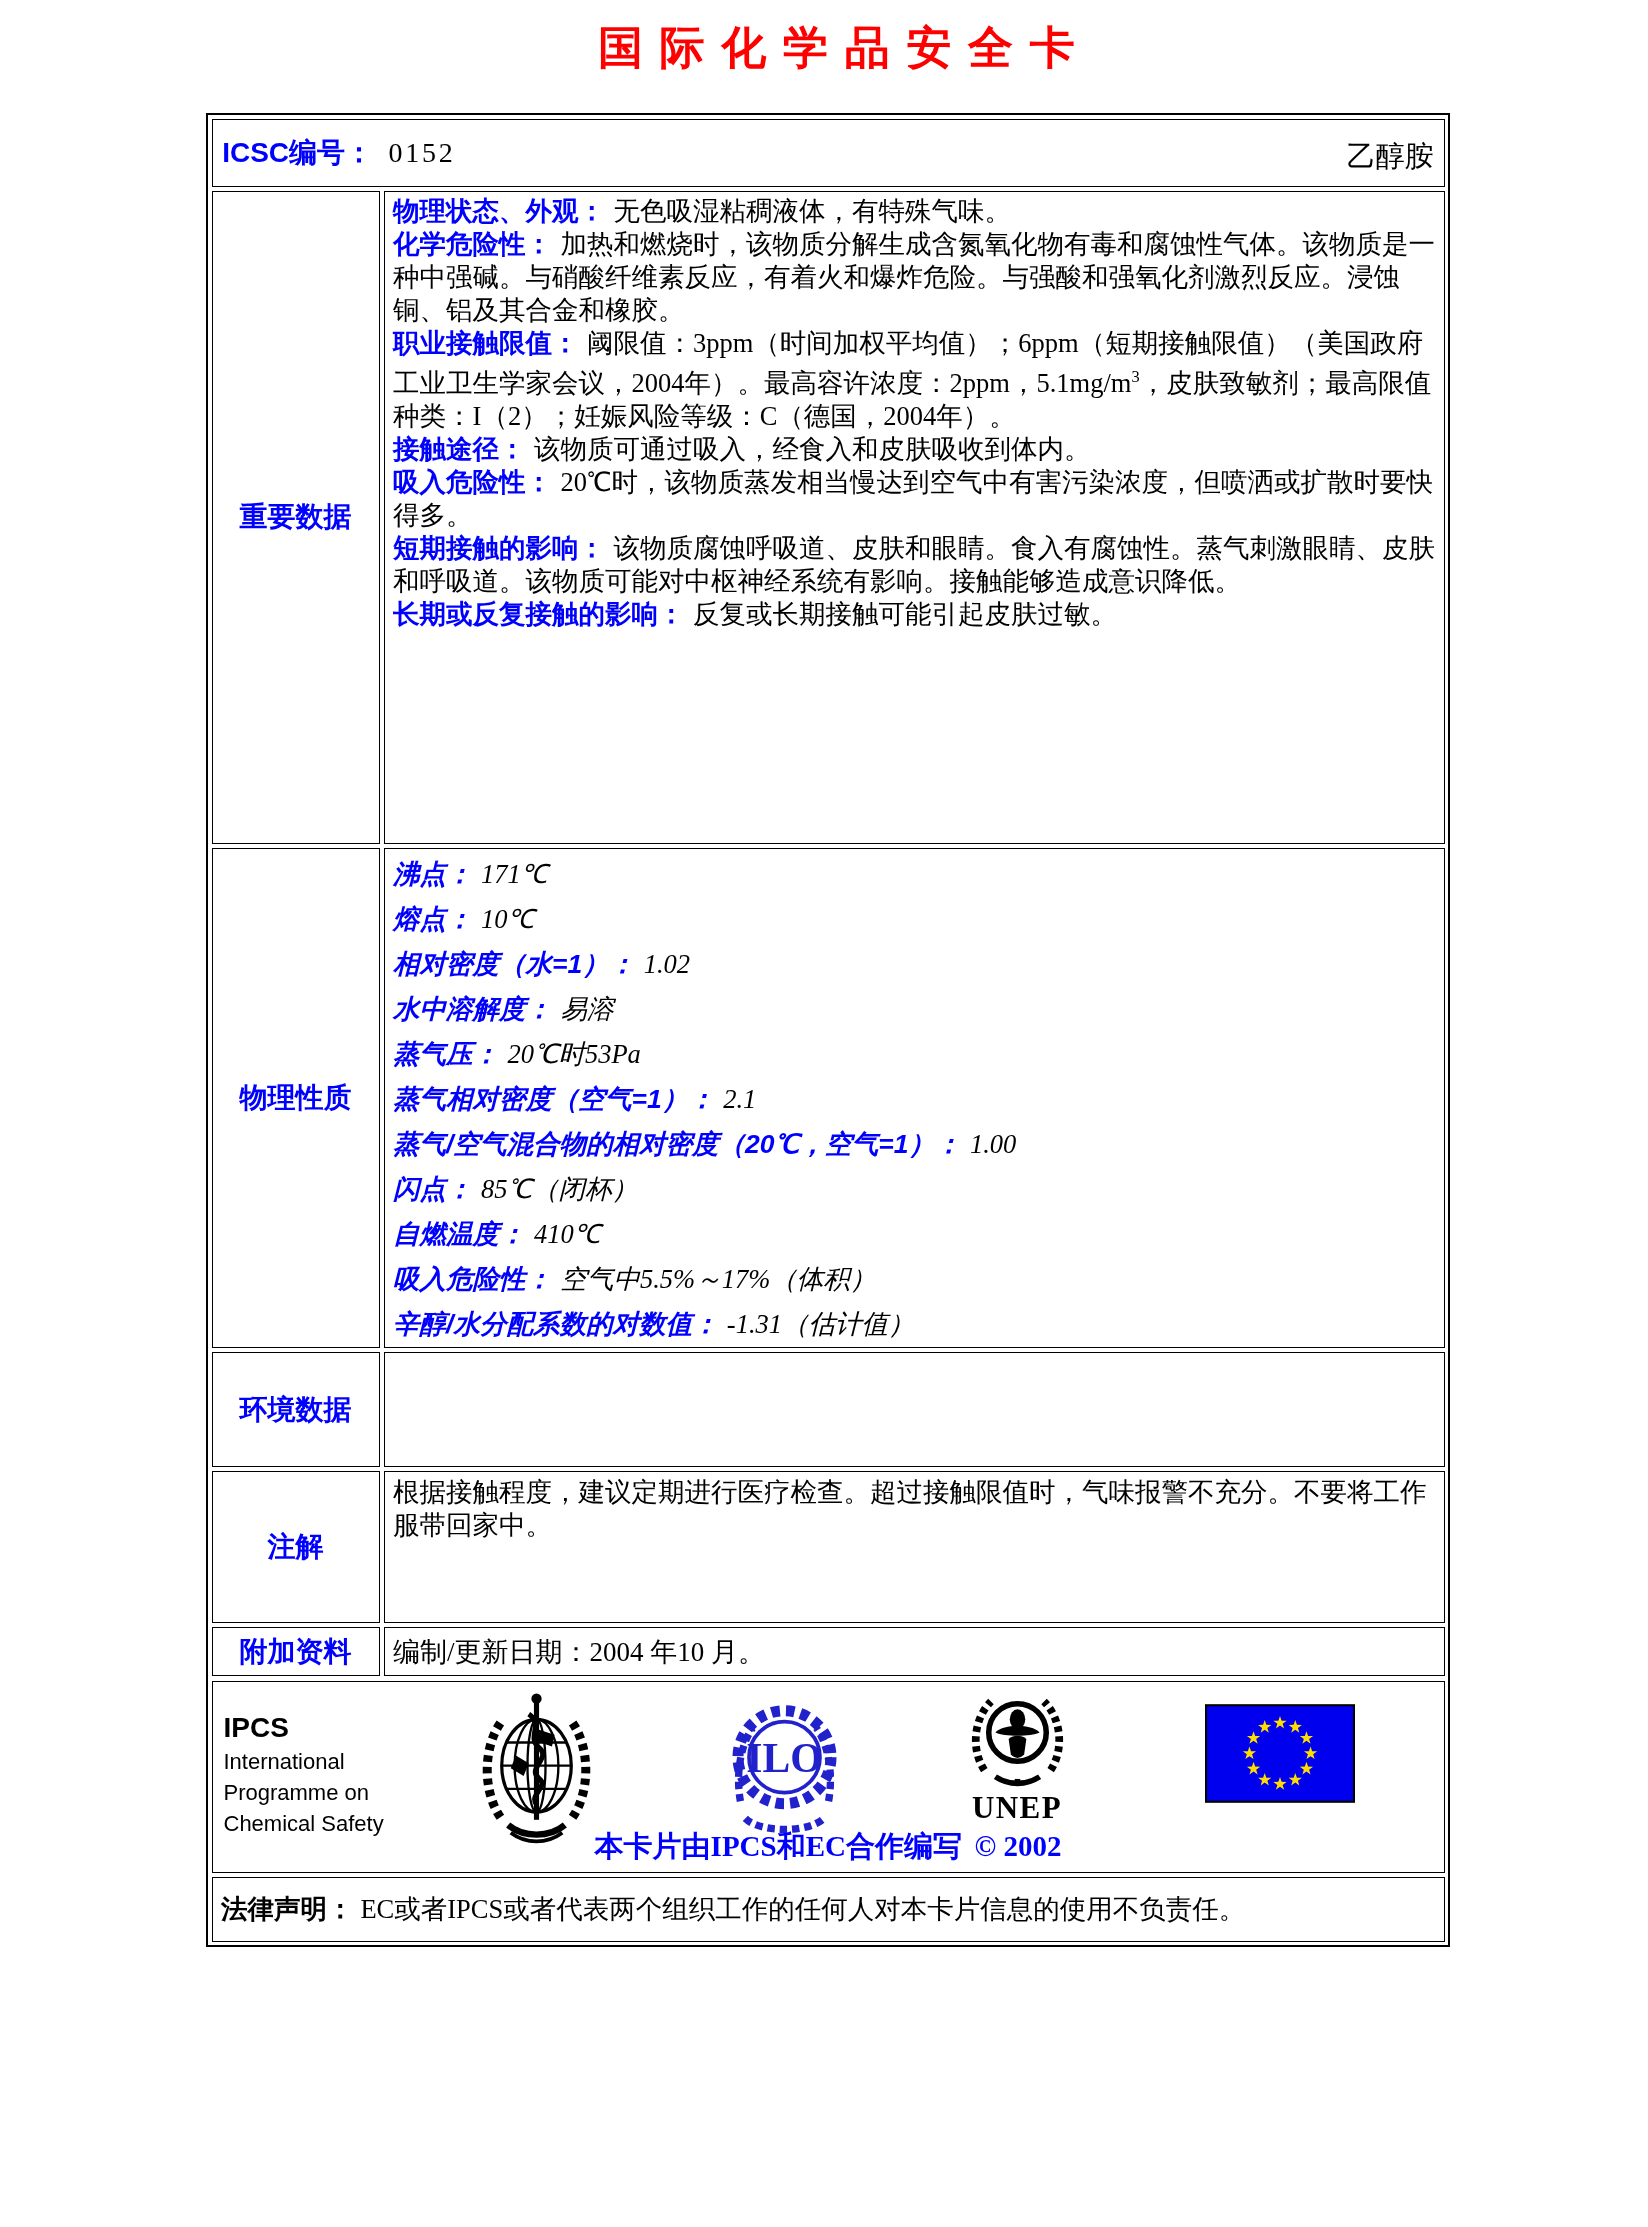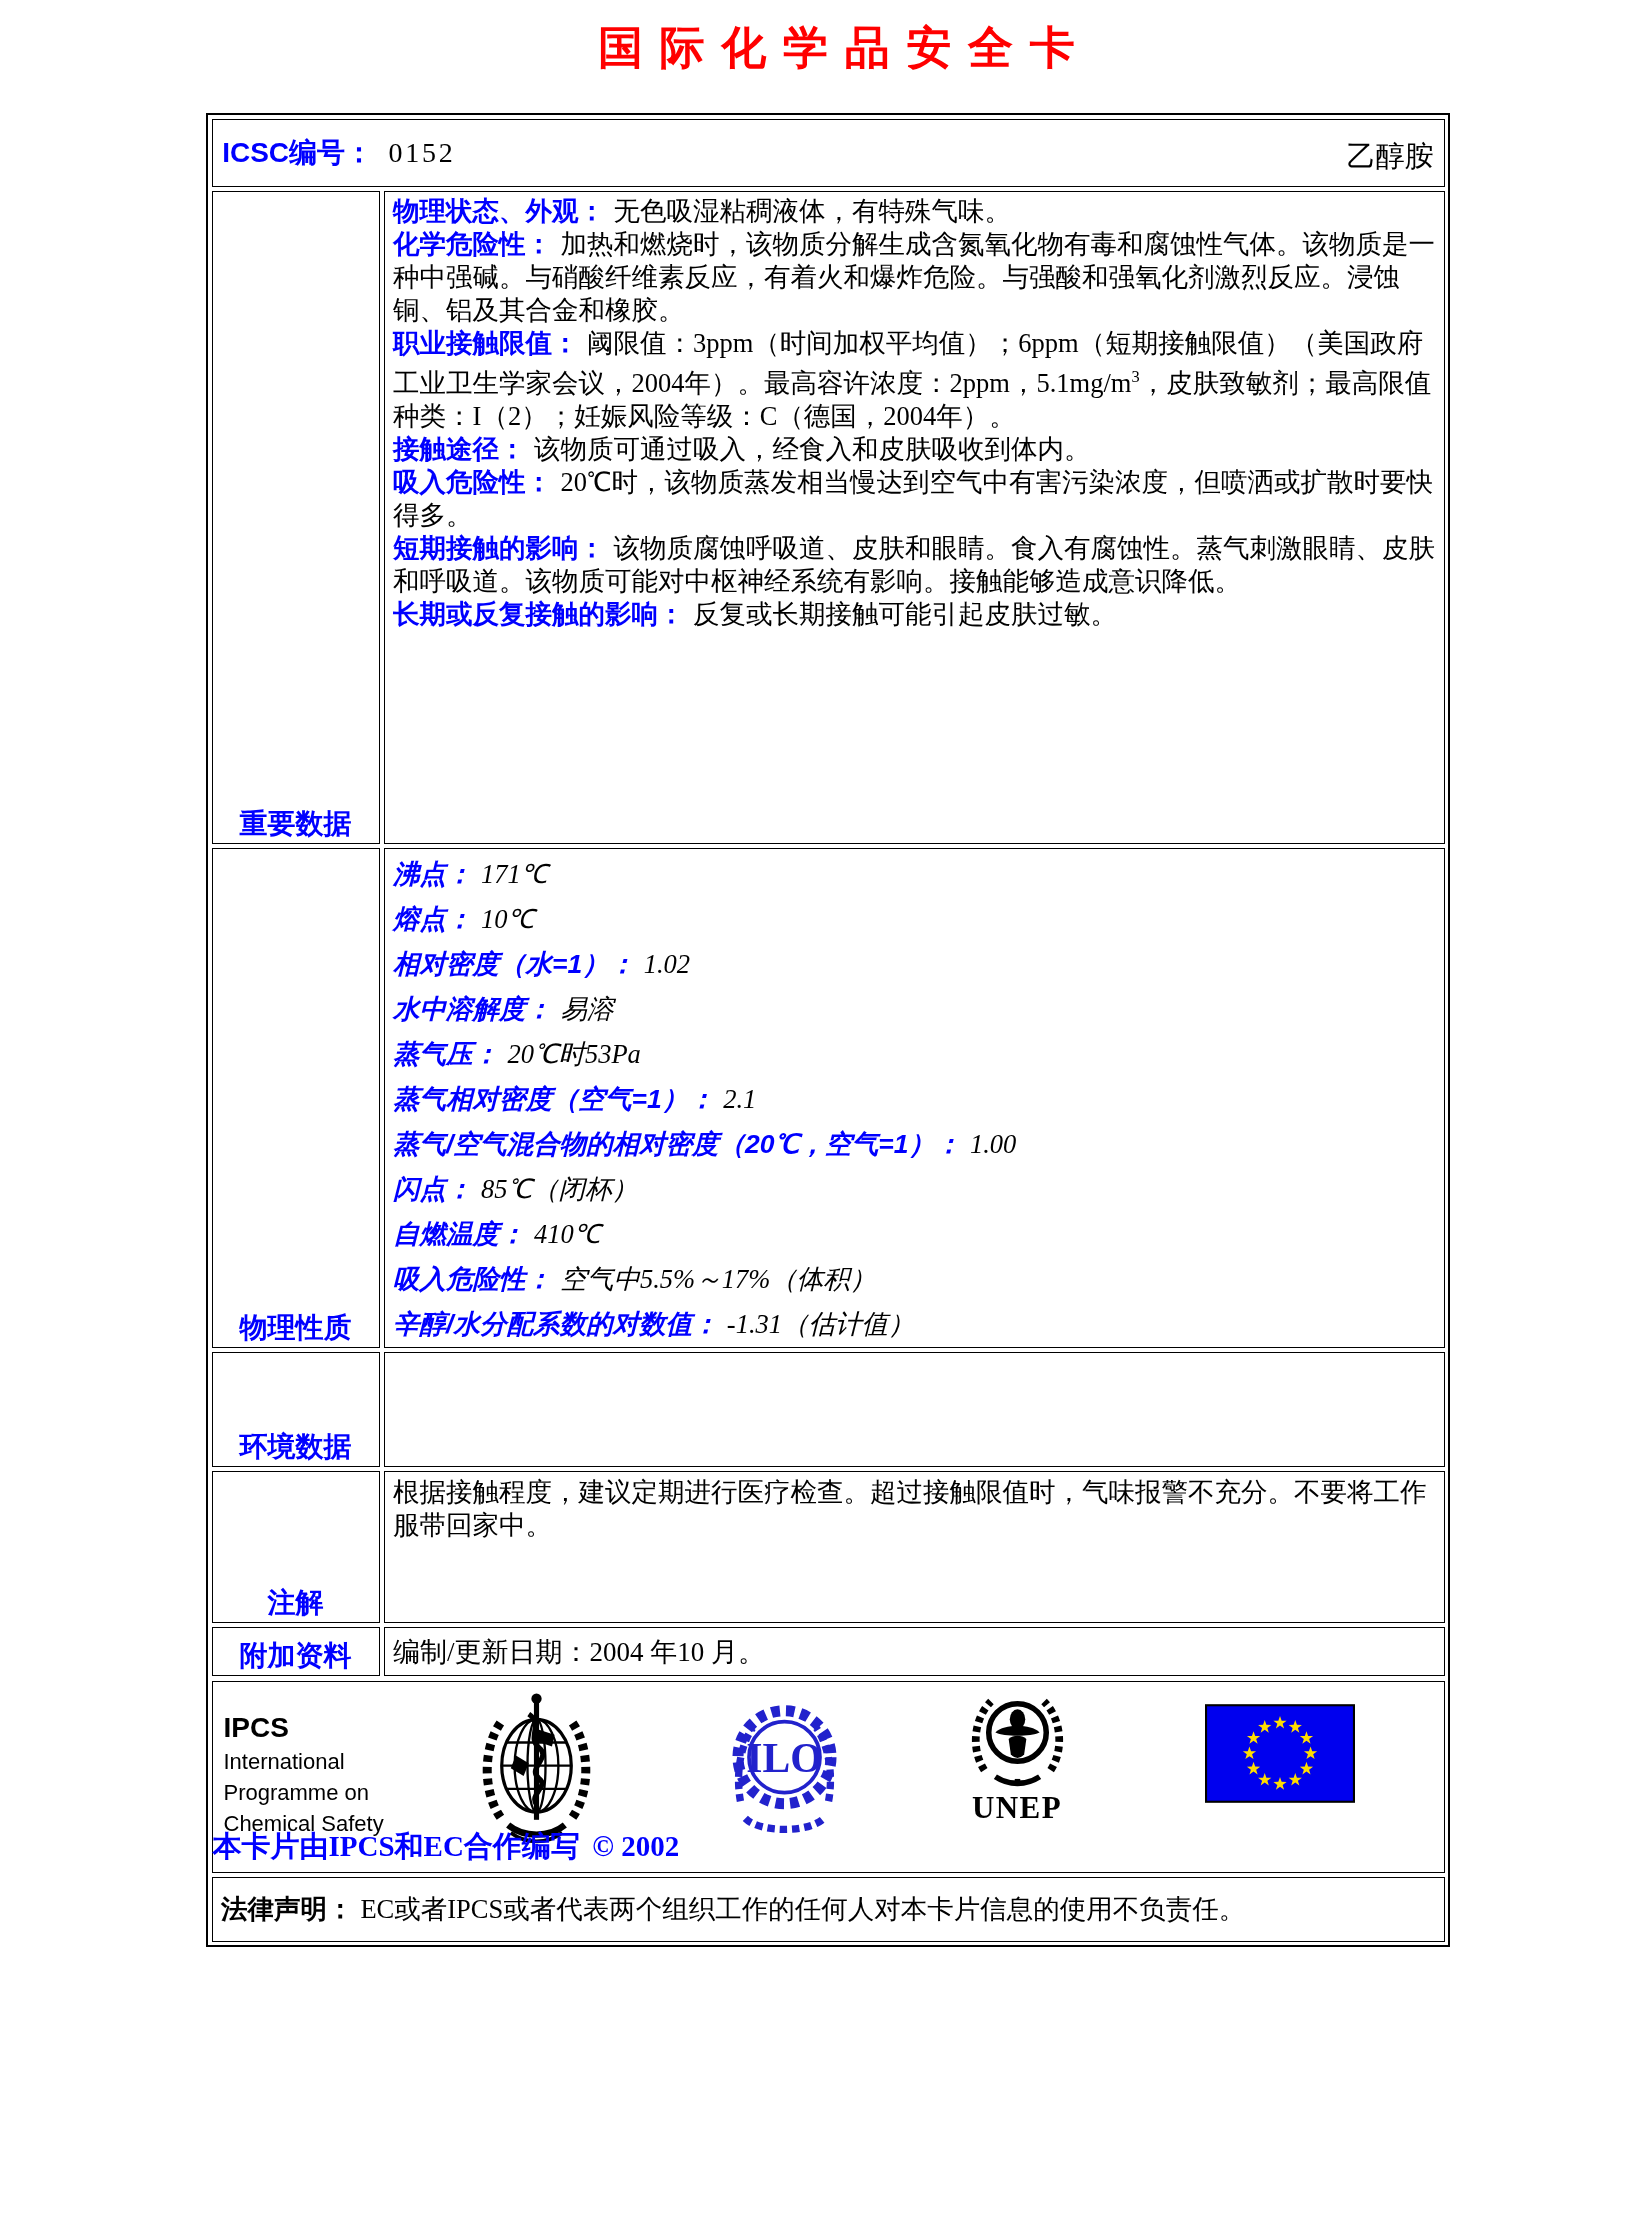--- a/index.html
+++ b/index.html
@@ -19,21 +19,21 @@
 
   .r-header    { height:68px;  }
   .r-important { height:653px; }
   .r-physical  { height:500px; }
   .r-env       { height:115px; }
   .r-notes     { height:152px; }
   .r-addl      { height:49px;  }
   .r-logos     { height:192px; }
   .r-legal     { height:65px;  }
 
-  .label-cell { flex:0 0 168px; display:flex; align-items:flex-end; justify-content:center;
+  .label-cell { flex:0 0 168px; display:flex; align-items:center; justify-content:center;
                 color:#0000ff; font-family:"Liberation Sans", sans-serif; font-weight:bold;
                 font-size:28px; text-align:center; }
 
   .content-cell { flex:1; padding:3.5px 8.4px; font-size:26.5px; line-height:33px; overflow:hidden; }
 
   .header-cell { flex:1; display:flex; align-items:center; padding:0 9.7px; font-size:28px; }
   .hdr-label { color:#0000ff; font-family:"Liberation Sans", sans-serif; font-weight:bold; }
   .hdr-num   { margin-left:15.3px; letter-spacing:2.8px; }
   .hdr-name  { margin-left:auto; font-size:29px;margin-top:8px; }
 
@@ -53,21 +53,21 @@
   .ipcs-line  { font-size:22px; line-height:31px; }
 
   .logo { position:absolute; }
   .logo-who  { left:259px;  top:9.7px; }
   .logo-ilo  { left:510px;  top:14px; }
   .logo-unep { left:749px; top:4.2px;  text-align:center; }
   .unep-word { font-family:"Liberation Serif", serif; font-weight:bold; font-size:31px;
                letter-spacing:1.4px; line-height:32px; color:#000; }
   .logo-eu   { left:992px; top:22px; }
 
-  .credit-line { position:absolute; left:0; right:0; bottom:4.2px; 
+  .credit-line { position:absolute; left:0; right:0; bottom:4.2px; text-align:center;
                  color:#0000ff; font-weight:bold; font-size:29px;
                  font-family:"Liberation Serif", serif; }
   .credit-copy { margin-left:12.5px; }
 
   .legal-cell { flex:1; display:flex; align-items:center; padding:0 8.4px; font-size:26.5px; }
   .legal-label { font-family:"Liberation Sans", sans-serif; font-weight:bold; padding-right:7px; }
 </style>
 </head>
 <body>
 

